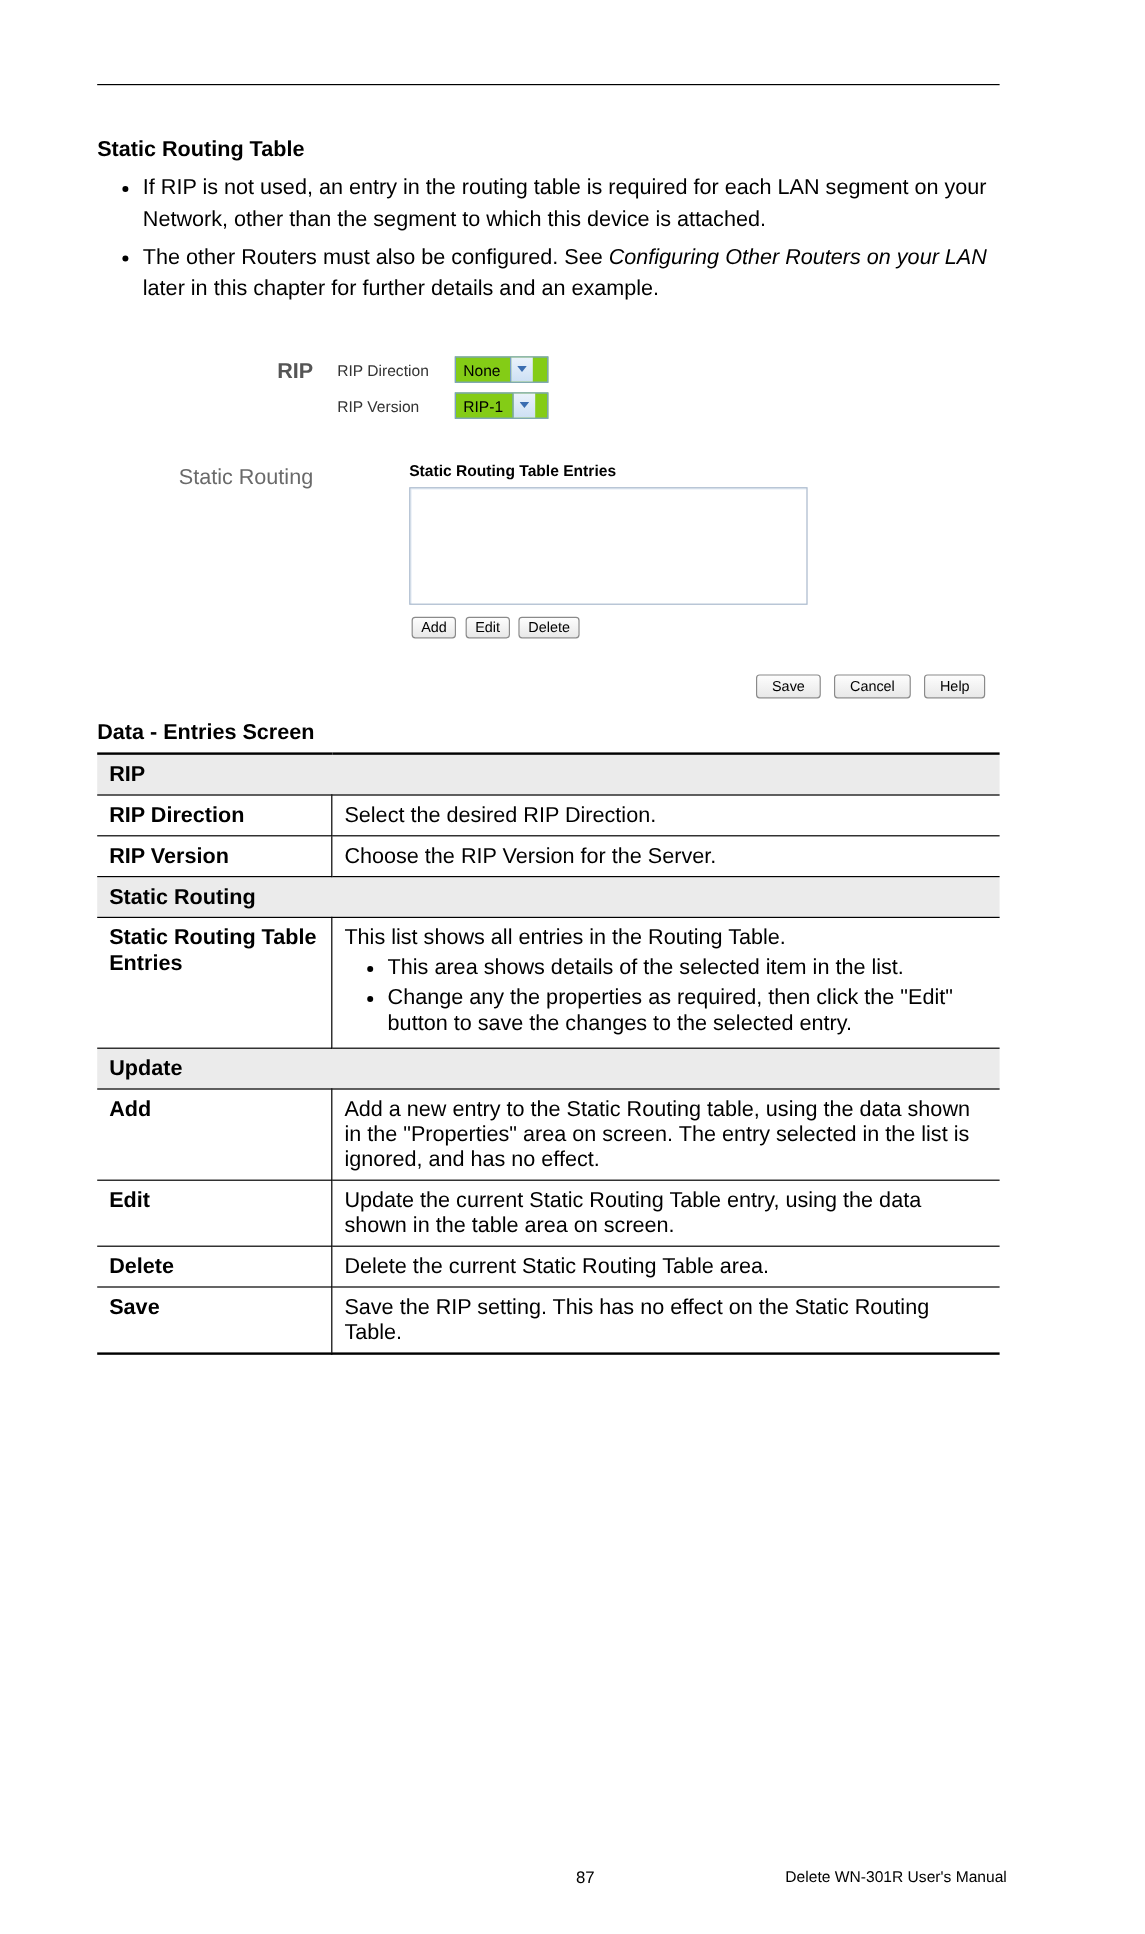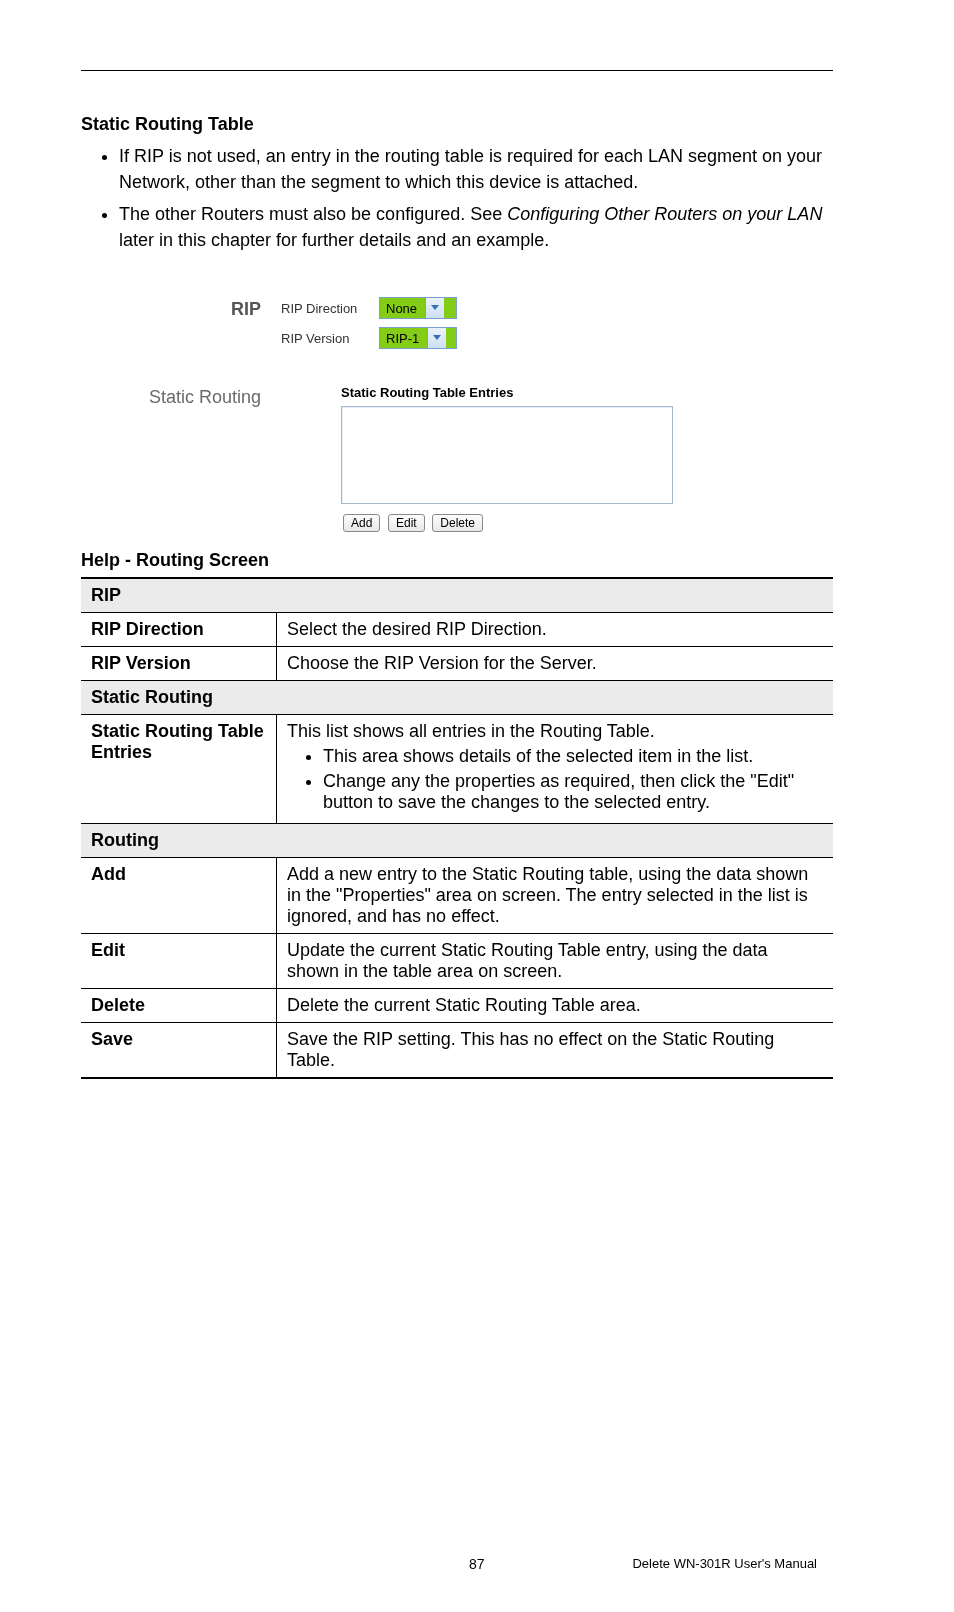--- a/index.html
+++ b/index.html
@@ -184,21 +184,21 @@
     margin: 4px 0 0 0;
     padding-left: 36px;
     list-style-type: disc;
   }
   .inner-list li { margin-bottom: 4px; }
 
   .footer {
     position: absolute;
     bottom: 40px;
     left: 80px;
-    right: 96px;
+    right: 74px;
     display: flex;
     justify-content: space-between;
     font-size: 14px;
   }
   .footer .pagenum {
     flex:1;
     text-align:center;
   }
   .footer .manual {
     font-size: 13px;
@@ -260,25 +260,30 @@
           <div class="scr-subhead">Static Routing Table Entries</div>
           <div class="listbox"></div>
           <div class="scr-btnrow">
             <span class="scr-btn">Add</span>
             <span class="scr-btn">Edit</span>
             <span class="scr-btn">Delete</span>
           </div>
         </div>
       </div>
 
+      <div class="scr-footer-btns">
+        <span class="scr-btn">Save</span>
+        <span class="scr-btn">Cancel</span>
+        <span class="scr-btn">Help</span>
+      </div>
     </div>
   </div>
 
 
-  <div class="data-heading">Help - Routing Screen</div>
+  <div class="data-heading">Data - Entries Screen</div>
 
   <table class="data-table">
     <tbody>
         <tr class="section-row">
           <td colspan="2">RIP</td>
         </tr>
     <tr>
       <td class="label-cell">RIP Direction</td>
       <td>Select the desired RIP Direction.</td>
     </tr>
@@ -295,21 +300,21 @@
       <td>
         <span>This list shows all entries in the Routing Table.</span>
         <ul class="inner-list">
           <li>This area shows details of the selected item in the list.</li>
           <li>Change any the properties as required, then click the "Edit" button to save the changes to the selected entry.</li>
         </ul>
       </td>
     </tr>
 
     <tr class="section-row">
-          <td colspan="2">Routing</td>
+          <td colspan="2">Update</td>
         </tr>
     <tr>
       <td class="label-cell">Add</td>
       <td>Add a new entry to the Static Routing table, using the data shown in the "Properties" area on screen. The entry selected in the list is ignored, and has no effect.</td>
     </tr>
     <tr>
       <td class="label-cell">Edit</td>
       <td>Update the current Static Routing Table entry, using the data shown in the table area on screen.</td>
     </tr>
     <tr>

